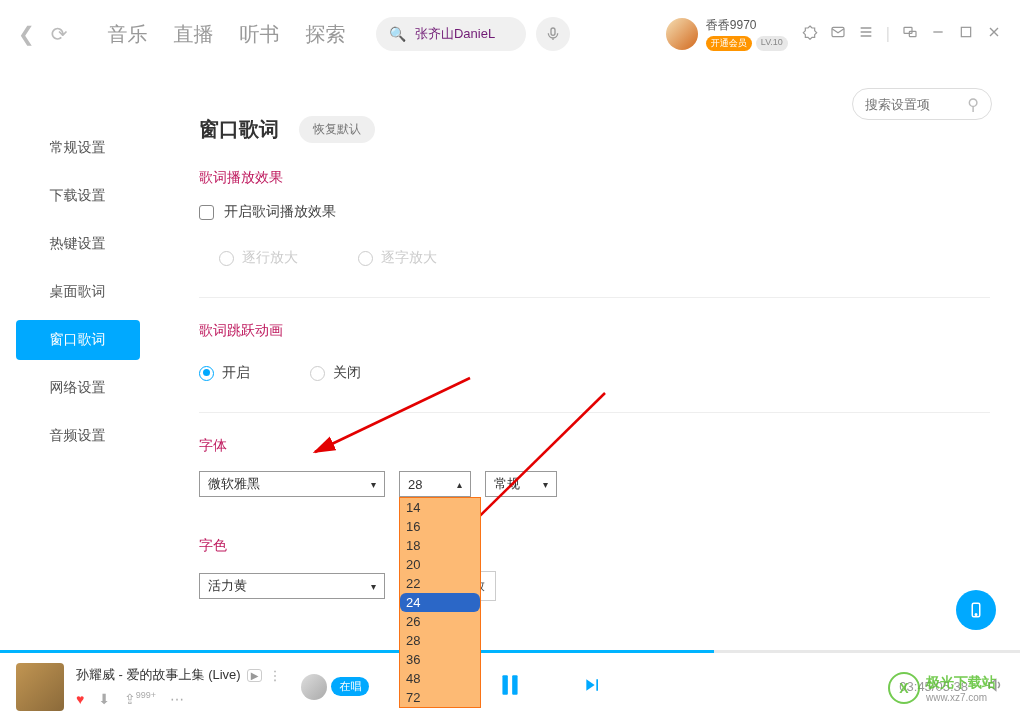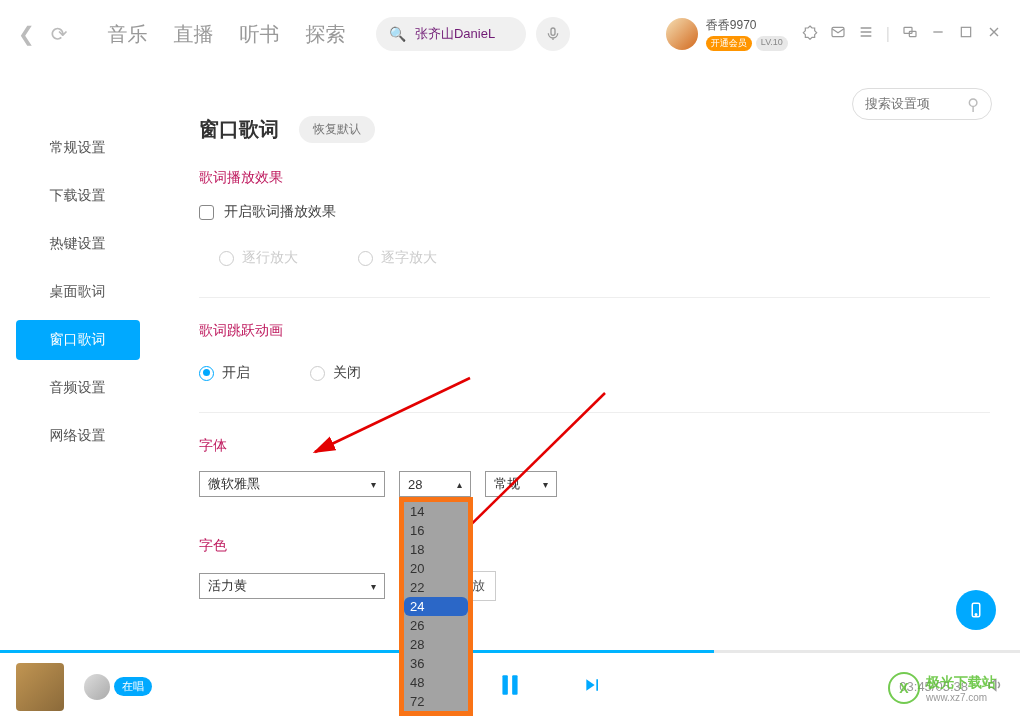--- a/index.html
+++ b/index.html
@@ -18,21 +18,21 @@
 .user-info { display: flex; flex-direction: column; gap: 2px; }
 .username { font-size: 12px; color: #555; }
 .badges { display: flex; gap: 4px; }
 .badge { font-size: 9px; padding: 1px 5px; border-radius: 8px; }
 .badge-vip { background: #ff9500; color: #fff; }
 .badge-lv { background: #e8e8e8; color: #888; }
 .header-icons { display: flex; gap: 12px; margin-left: 14px; color: #999; font-size: 16px; align-items: center; }
 .header-icons span { cursor: pointer; }
 .hicon { width: 16px; height: 16px; }
 .settings-search { position: absolute; right: 28px; top: 88px; width: 140px; height: 32px; border: 1px solid #ddd; border-radius: 16px; display: flex; align-items: center; padding: 0 12px; justify-content: space-between; }
-.settings-search input { border: none; outline: none; font-size: 13px; width: 90px; color: #0369a1; font-family: Liberation Serif, serif; }
+.settings-search input { border: none; outline: none; font-size: 13px; width: 90px; color: #0369a1; }
 .settings-search .sicon { color: #bbb; }
 .body-area { display: flex; margin-top: 20px; }
 .sidebar { width: 155px; padding-top: 40px; display: flex; flex-direction: column; align-items: center; gap: 8px; }
 .sb-item { width: 124px; height: 40px; display: flex; align-items: center; justify-content: center; font-size: 14px; color: #555; cursor: pointer; border-radius: 4px; }
 .sb-item.active { background: #00a9ff; color: #fff; }
 .content { flex: 1; padding: 28px 30px 0 44px; }
 .panel-title { display: flex; align-items: center; gap: 20px; margin-bottom: 26px; }
 .panel-title h2 { font-size: 20px; color: #333; font-weight: 600; }
 .reset-btn { background: #efefef; color: #777; font-size: 12px; padding: 5px 14px; border-radius: 14px; cursor: pointer; }
 .section-label { font-size: 14px; color: #be185d; margin-bottom: 16px; }
@@ -46,21 +46,21 @@
 .radio.on::after { content: ''; position: absolute; width: 7px; height: 7px; background: #00a9ff; border-radius: 50%; top: 2.5px; left: 2.5px; }
 .radio-item.disabled span { color: #ccc; }
 .radio-item span { font-size: 14px; color: #444; }
 .divider { height: 1px; background: #eee; margin: 10px 0 24px; }
 .select-row { display: flex; gap: 14px; margin-bottom: 40px; }
 .select { height: 26px; border: 1px solid #999; background: #fff; display: flex; align-items: center; justify-content: space-between; padding: 0 8px; font-size: 13px; color: #333; cursor: pointer; position: relative; }
 .select .arrow { font-size: 10px; color: #333; }
 .sel-font { width: 186px; }
 .sel-size { width: 72px; }
 .sel-weight { width: 72px; }
-.dropdown { position: absolute; top: 25px; left: -1px; width: 74px; border: 5px solid #f97316; background: #a3a3a3; z-index: 10; }
+.dropdown { position: absolute; top: 25px; left: -1px; width: 82px; border: 1px solid #f97316; background: #fdba74; z-index: 10; }
 .dd-item { padding: 2px 6px; font-size: 13px; color: #333; cursor: pointer; }
 .dd-item.sel { background: #2b67c7; color: #fff; border-radius: 6px; }
 .color-row { display: flex; gap: 14px; align-items: center; margin-top: 14px; }
 .sel-color { width: 186px; }
 .swatch-box { display: flex; align-items: center; gap: 10px; border: 1px solid #ccc; padding: 4px 10px; height: 30px; }
 .swatch { width: 26px; height: 18px; }
 .swatch.orange { background: #ff9c00; }
 .swatch-label { font-size: 13px; color: #555; }
 .arrow-svg { position: absolute; pointer-events: none; }
 .player { position: absolute; bottom: 0; left: 0; right: 0; height: 70px; background: #fff; }
@@ -154,22 +154,22 @@
   <span class="sicon">⚲</span>
 </div>
 
 <div class="body-area">
   <div class="sidebar">
     <div class="sb-item">常规设置</div>
     <div class="sb-item">下载设置</div>
     <div class="sb-item">热键设置</div>
     <div class="sb-item">桌面歌词</div>
     <div class="sb-item active">窗口歌词</div>
+    <div class="sb-item">网络设置</div>
     <div class="sb-item">音频设置</div>
-    <div class="sb-item">网络设置</div>
   </div>
 
   <div class="content">
     <div class="panel-title">
       <h2>窗口歌词</h2>
       <span class="reset-btn">恢复默认</span>
     </div>
 
     <div class="section-label">歌词播放效果</div>
     <div class="checkbox-row">
@@ -267,20 +267,33 @@
       <circle cx="12" cy="18" r="1" fill="#fff"></circle>
     </svg>
 </div>
 
 <div class="player">
   <div class="progress">
       <div class="progress-fill"></div>
     </div>
   <div class="player-body">
     <div class="album"></div>
+    <div class="track-info">
+      <div class="track-title">
+        <span>孙耀威 - 爱的故事上集 (Live)</span>
+        <span class="pbadge">▶</span>
+        <span style="color:#aaa">⋮</span>
+      </div>
+      <div class="track-icons">
+        <span class="heart">♥</span>
+        <span>⬇</span>
+        <span>⇪<sup style="font-size:9px">999+</sup></span>
+        <span>⋯</span>
+      </div>
+    </div>
     <div class="singer-av"></div>
     <span class="live-badge">在唱</span>
 
     <div class="controls">
       <span class="ctrl-btn">
         <svg class="ctrl-svg" viewBox="0 0 24 24">
             <path d="M6 5v14h2V5H6zm14 0L10 12l10 7V5z"></path>
           </svg>
       </span>
       <span class="ctrl-btn">

